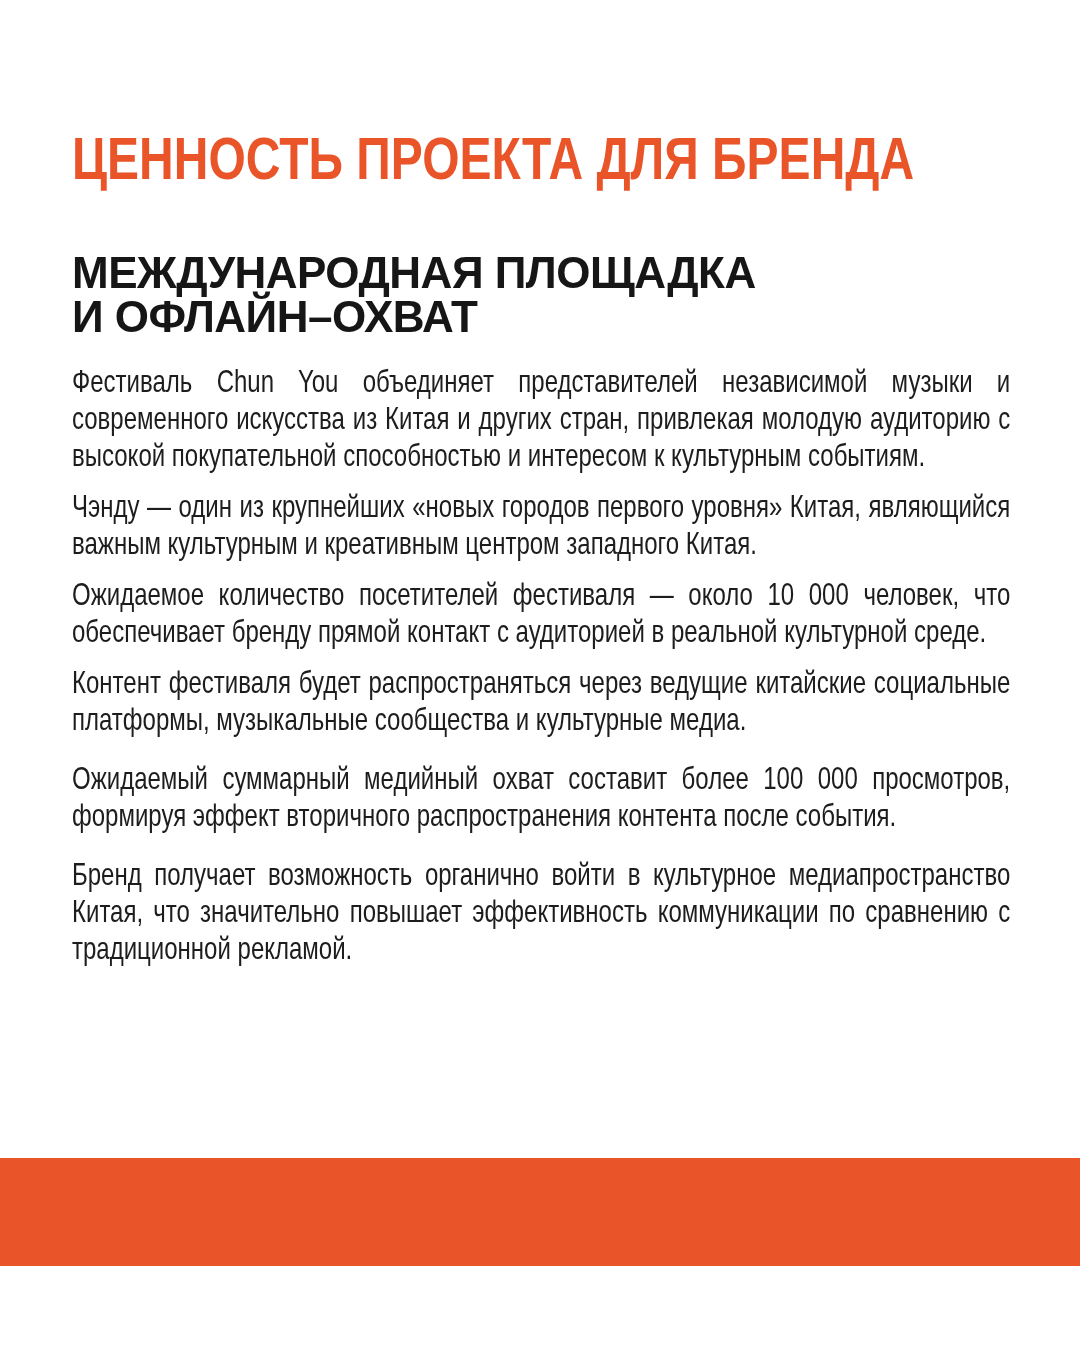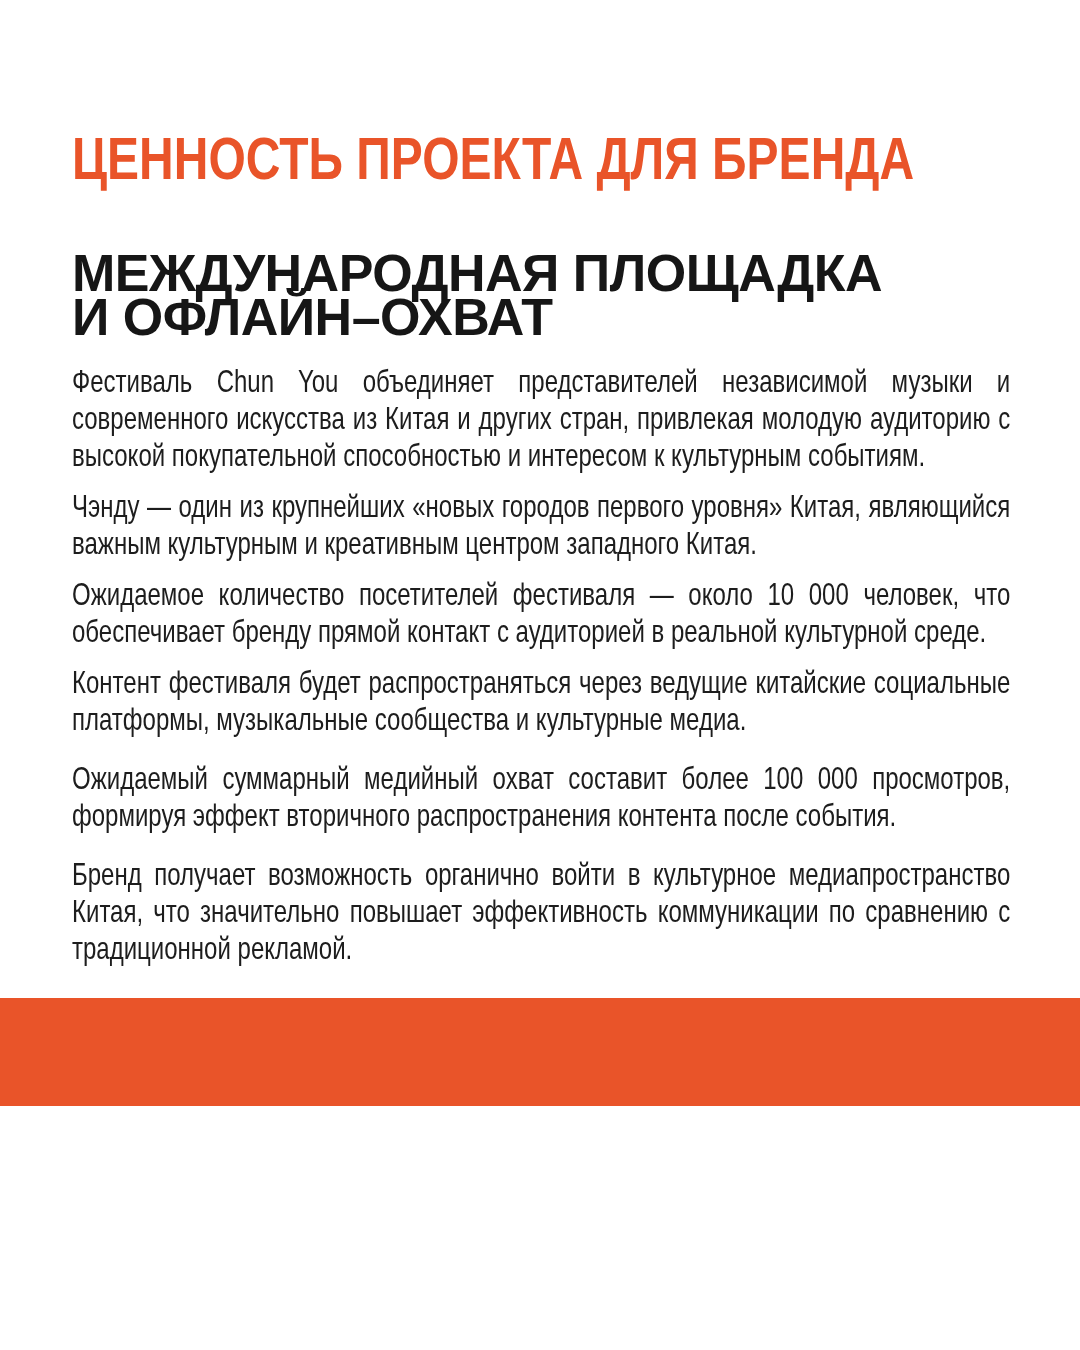--- a/index.html
+++ b/index.html
@@ -1,19 +1,19 @@
 <!DOCTYPE html>
 <html><head>
 <meta charset="utf-8">
 <style>
   html, body { margin: 0; padding: 0; background: #ffffff; }
   .page {
     position: relative;
     width: 1080px;
-    height: 1106px;
+    height: 1266px;
     background: #ffffff;
     overflow: hidden;
     font-family: "Liberation Sans", sans-serif;
   }
   .content {
     position: absolute;
     left: 72px;
     top: 0;
     width: 938px;
   }
@@ -24,21 +24,21 @@
     font-weight: 700;
     letter-spacing: 0;
     white-space: nowrap;
     width: 1200px;
     transform: scaleX(0.80);
     transform-origin: left top;
   }
   section { margin: 0; }
   .heading {
     margin: 62px 0 0 0;
-    font-size: 52px;
+    font-size: 44px;
     line-height: 44px;
     font-weight: 700;
     color: #161616;
     letter-spacing: -0.5px;
     white-space: pre-line;
   }
   section + section .heading { margin-top: 41px; }
   .body {
     margin: 14px 0 0 0;
     width: 1251px;

